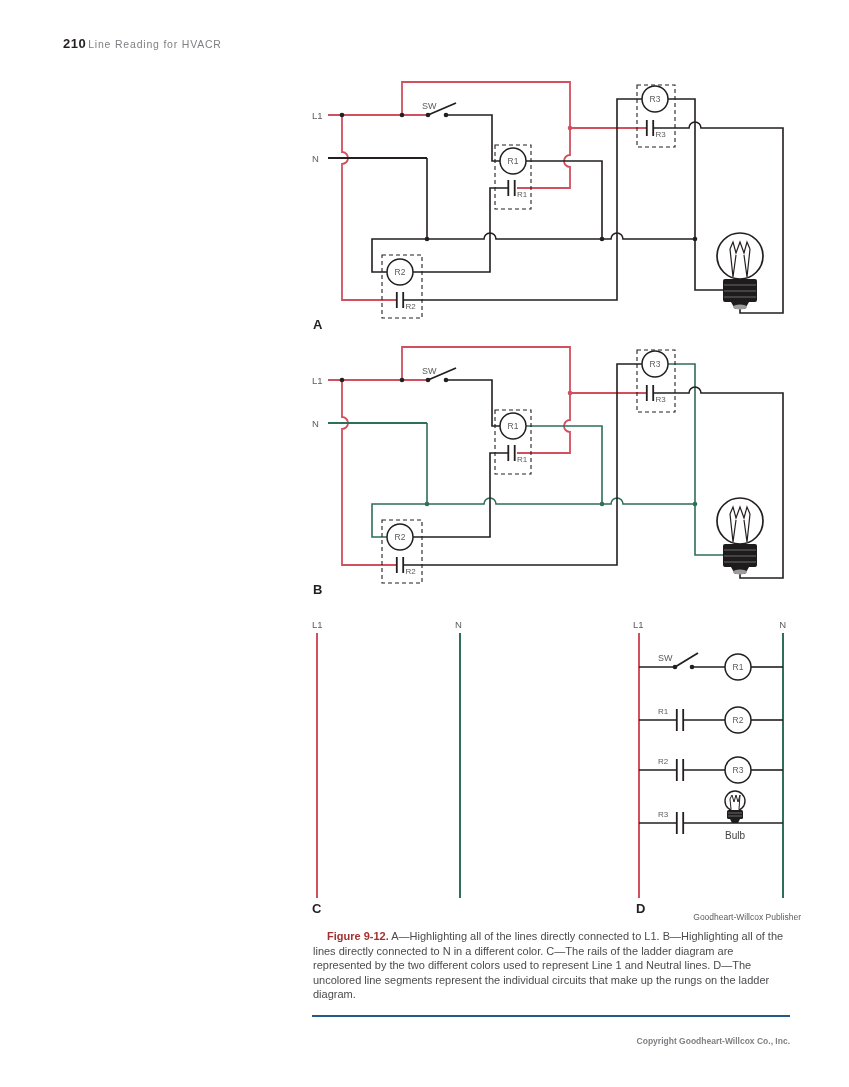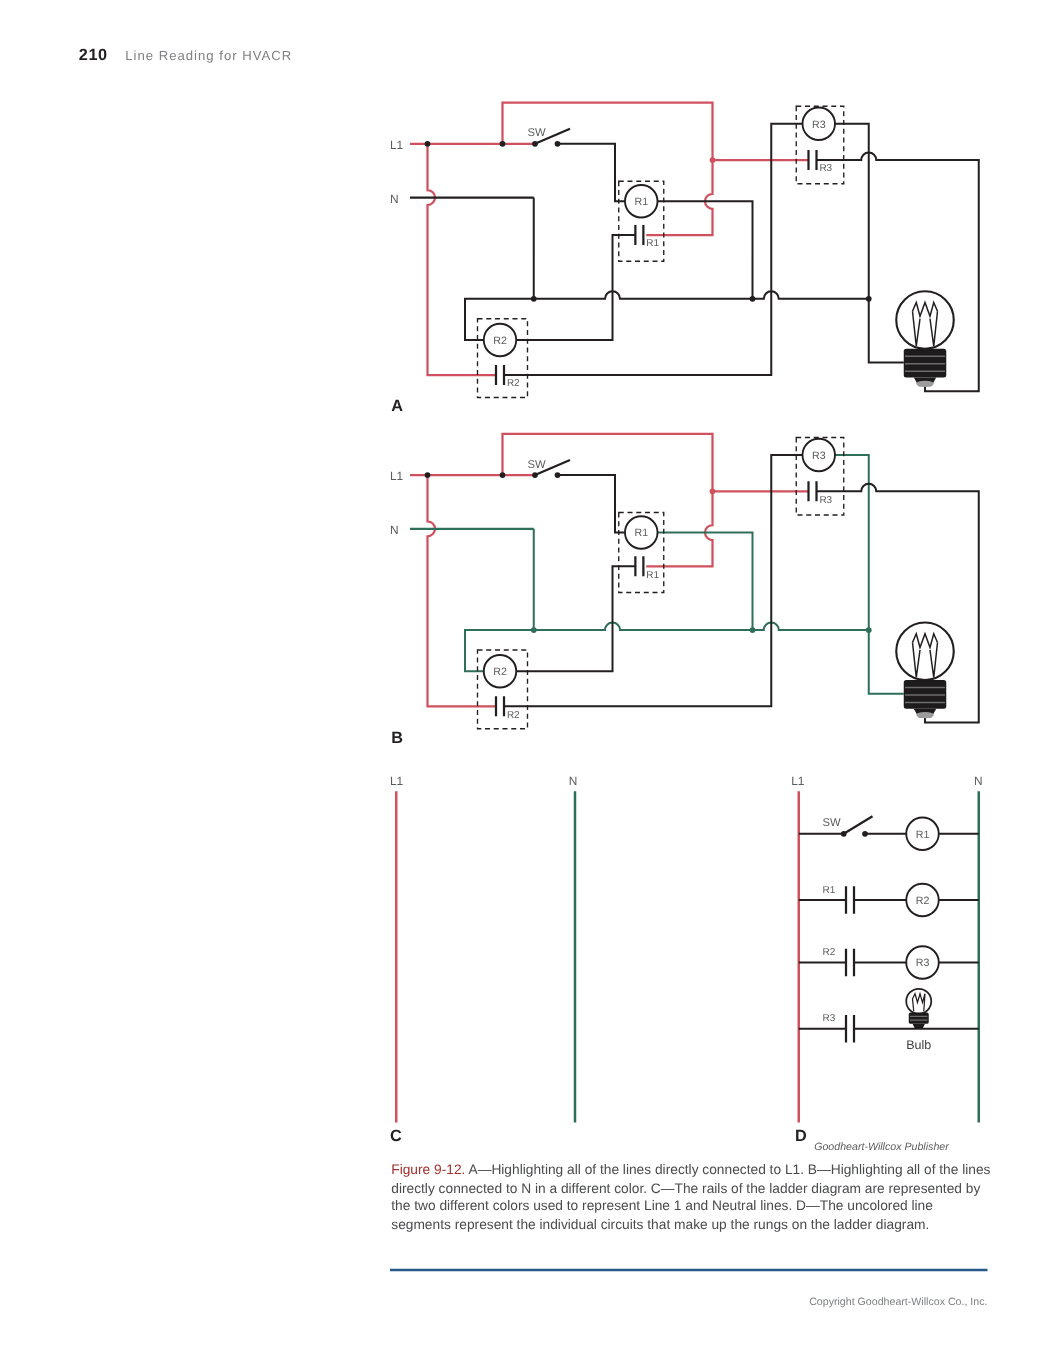--- a/index.html
+++ b/index.html
@@ -1,30 +1,30 @@
 <!DOCTYPE html>
 <html><head>
 <meta charset="utf-8">
 <style>
   html,body{margin:0;padding:0;background:#ffffff;}
   .page{position:relative;width:849px;height:1087px;background:#ffffff;overflow:hidden;
         font-family:"Liberation Sans", sans-serif;}
   .abs{position:absolute;}
-  .header{position:absolute;left:63px;top:36px;display:flex;align-items:baseline;gap:14px;}
+  .header{position:absolute;left:63px;top:36px;display:flex;align-items:baseline;gap:2px;}
   .page-num{font-size:13px;font-weight:bold;color:#231f20;letter-spacing:.5px;}
   .book-title{font-size:10.5px;color:#7e8083;letter-spacing:.8px;}
   .panel-letter{position:absolute;font-size:13px;font-weight:bold;color:#231f20;}
-  .publisher-credit{position:absolute;left:569px;top:912px;width:190px;text-align:right;
-        font-size:8.5px;font-style:italic;color:#5b5c5e;}
+  .publisher-credit{position:absolute;left:611px;top:912px;width:190px;text-align:right;
+        font-size:8.5px;color:#5b5c5e;}
   .caption{position:absolute;left:313px;top:929px;width:481px;font-size:11px;
         line-height:14.6px;color:#4a4b4d;}
-  .cap-label{font-weight:normal;color:#a2312f;}
+  .cap-label{font-weight:bold;color:#a2312f;margin-left:14px;}
   .footer-rule{position:absolute;left:312px;top:1015px;width:478px;height:2px;background:#26588a;}
   .copyright{position:absolute;left:500px;top:1036px;width:290px;text-align:right;
-        font-size:8.5px;color:#7e8083;}
+        font-size:8.5px;color:#7e8083;font-weight:bold;}
   svg text{font-family:"Liberation Sans", sans-serif;}
 </style>
 </head>
 <body>
 
 <div class="page">
 
   <div class="header">
     <span class="page-num">210</span>
     <span class="book-title">Line Reading for HVACR</span>

